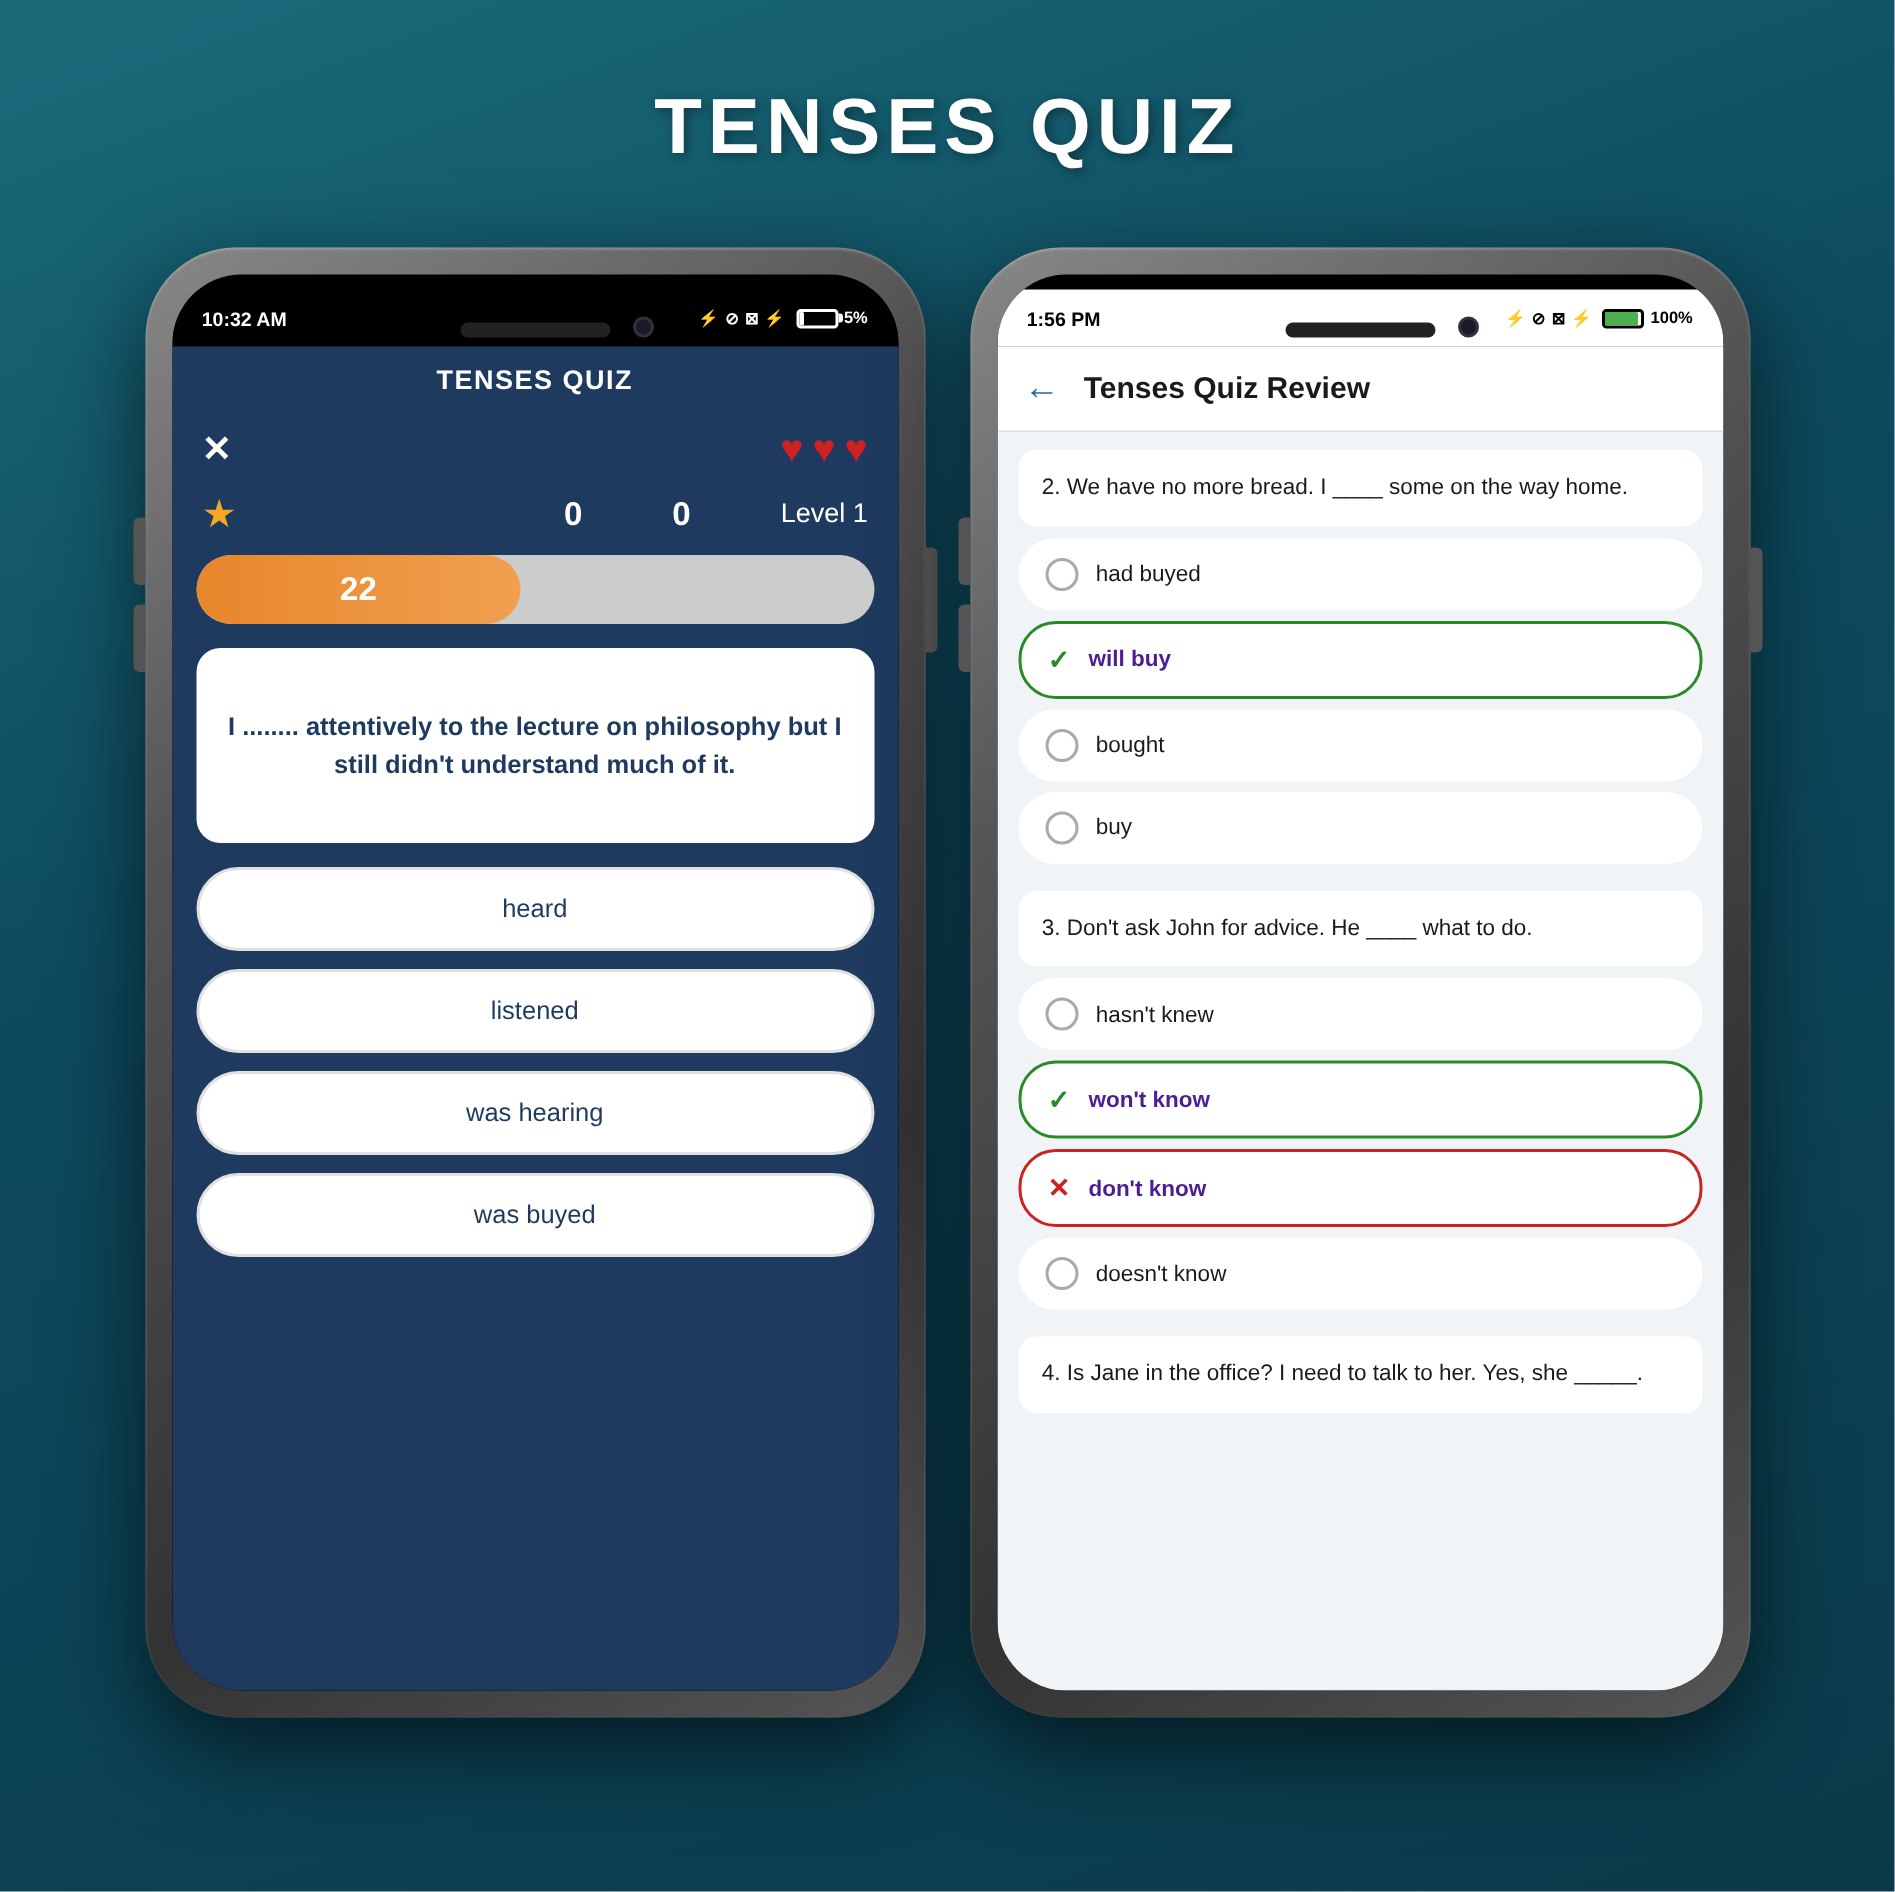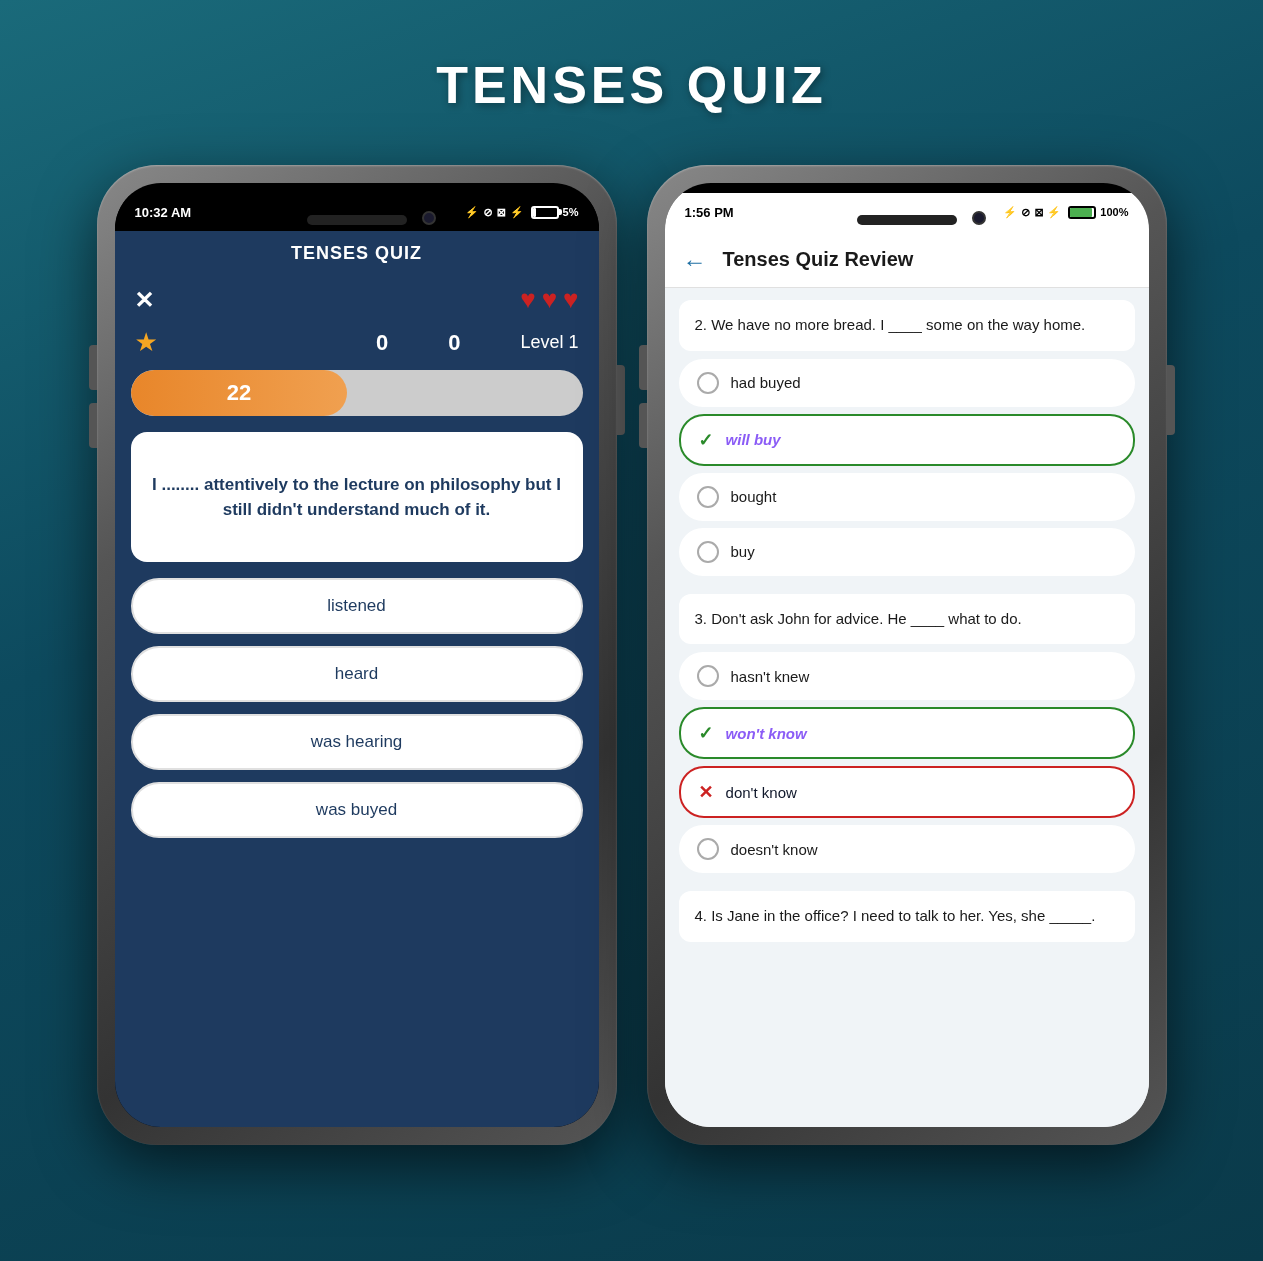--- a/index.html
+++ b/index.html
@@ -333,24 +333,24 @@
     .option-circle {
       width: 22px;
       height: 22px;
       border-radius: 50%;
       border: 2px solid #aaa;
       flex-shrink: 0;
     }
 
     .option-text { font-size: 15px; }
 
-    .option-correct .option-text { color: #8b5cf6; font-weight: 600; font-style: italic; }
+    .option-correct .option-text { color: #4c1d95; font-weight: 600; }
     .option-correct .check-icon { color: #2a8a2a; font-size: 18px; font-weight: bold; }
 
-    .option-wrong .option-text { color: #0f172a; font-weight: 400; }
+    .option-wrong .option-text { color: #4c1d95; font-weight: 700; }
     .option-wrong .x-icon { color: #cc2222; font-size: 18px; font-weight: bold; }
 
     .phone-side-btn {
       position: absolute;
       right: -8px;
       background: #555;
       border-radius: 0 4px 4px 0;
     }
 
     .phone-side-btn-left {
@@ -436,24 +436,24 @@
           <div class="progress-fill">
             <span class="progress-number">22</span>
           </div>
         </div>
 
         <div class="question-box">
           <span class="question-text">I ........ attentively to the lecture on philosophy but I still didn't understand much of it.</span>
         </div>
 
         <div class="answer-btn">
+          <span>heard</span>
+        </div>
+        <div class="answer-btn">
           <span>listened</span>
-        </div>
-        <div class="answer-btn">
-          <span>heard</span>
         </div>
         <div class="answer-btn">
           <span>was hearing</span>
         </div>
         <div class="answer-btn">
           <span>was buyed</span>
         </div>
       </div>
     </div>
   </div>

